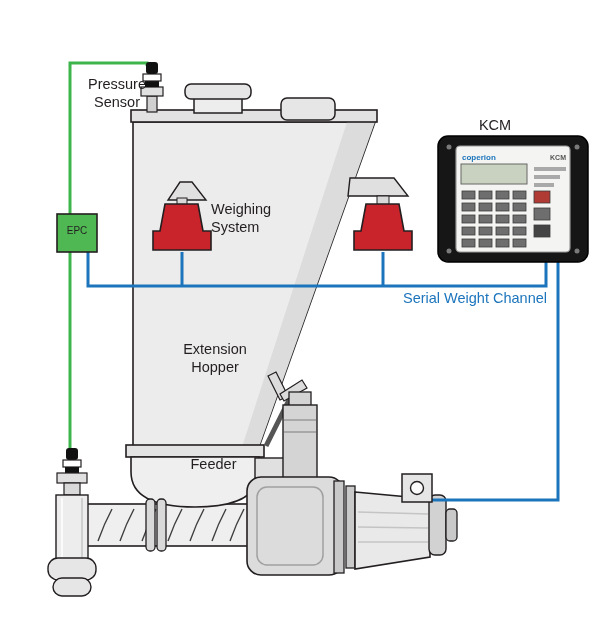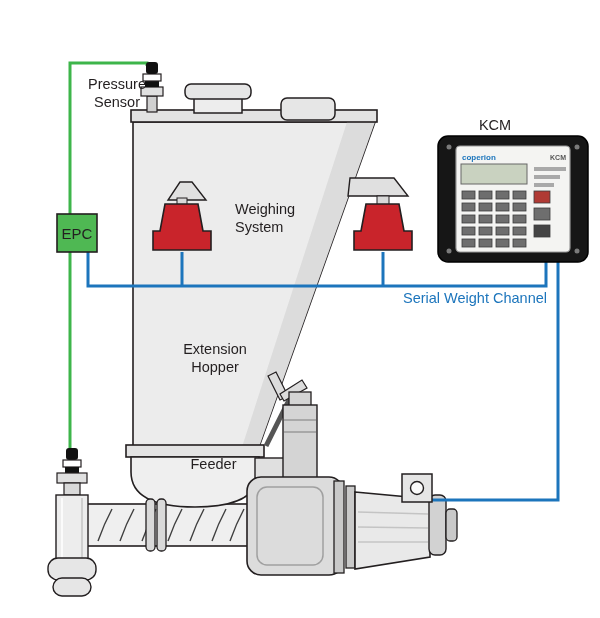--- a/index.html
+++ b/index.html
@@ -12,21 +12,21 @@
     position:absolute;
     font-weight:normal;
     font-size:14.5px;
     line-height:1.22;
     color:#231f20;
     white-space:pre-line;
   }
   .lbl.blue { color:#1c75bc; }
   .center { text-align:center; }
   .right { text-align:right; }
-  .small { font-size:15px; }
+  .small { font-size:10px; }
 </style>
 </head>
 <body>
 
 <div class="stage">
 
 <svg width="600" height="618" viewBox="0 0 600 618">
 
   <g>
 
@@ -182,21 +182,21 @@
     </g>
   </g>
 
 </svg>
 
 <div class="lbl center" style="left:73px; top:76px; width:88px;">Pressure
 Sensor</div>
 
 <div class="lbl center small" style="left:57px; top:225px; width:40px;">EPC</div>
 
-<div class="lbl" style="left:211px; top:201px; width:110px;margin-left:24px;">Weighing
+<div class="lbl" style="left:211px; top:201px; width:110px;">Weighing
 System</div>
 
 <div class="lbl center" style="left:455px; top:117px; width:80px;">KCM</div>
 
 <div class="lbl blue right" style="left:335px; top:290px; width:212px;">Serial Weight Channel</div>
 
 <div class="lbl center" style="left:160px; top:341px; width:110px;">Extension
 Hopper</div>
 
 <div class="lbl center" style="left:166px; top:456px; width:95px;">Feeder</div>

